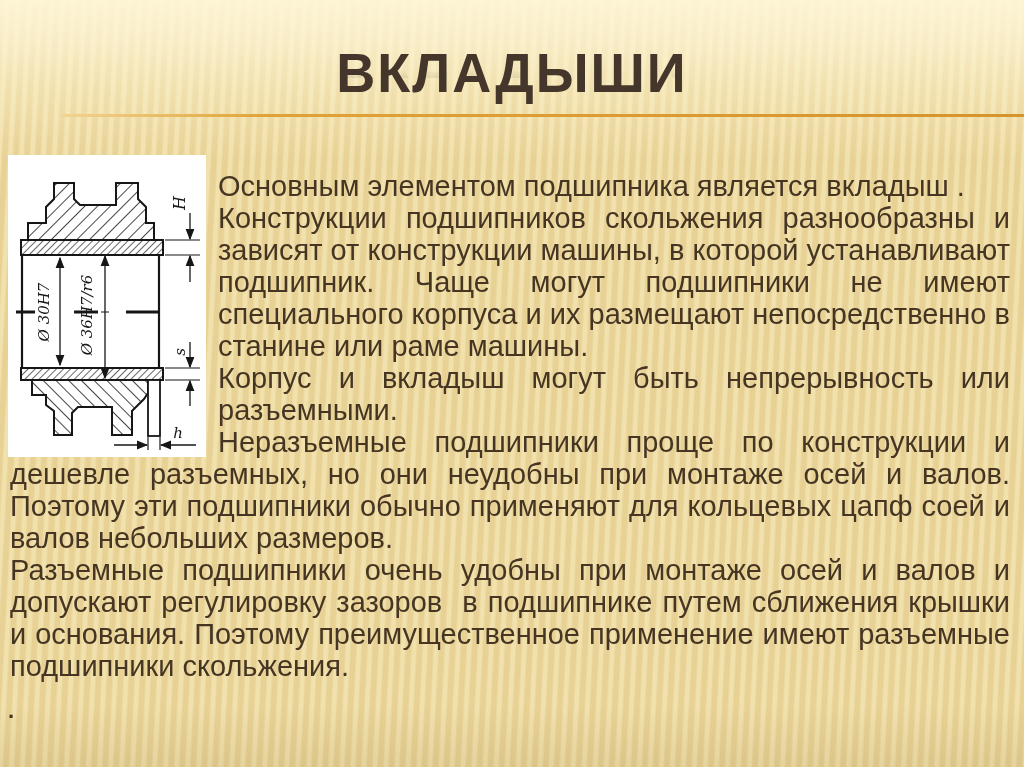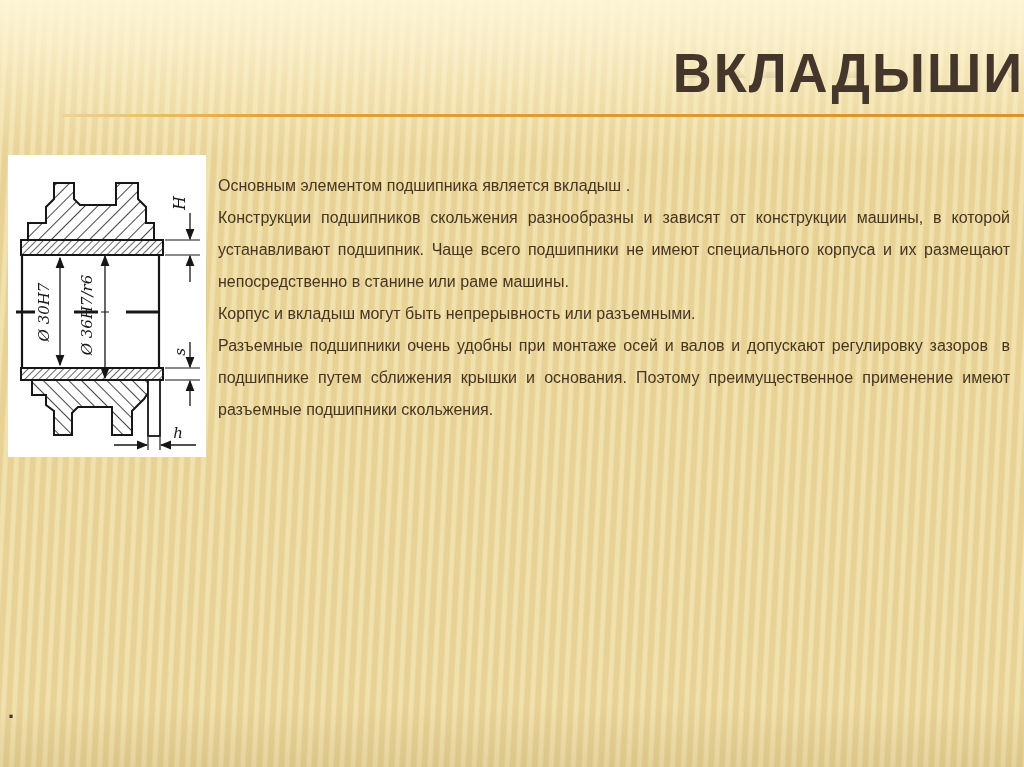--- a/index.html
+++ b/index.html
@@ -11,21 +11,21 @@
   .slide{
     position:relative;width:1024px;height:767px;overflow:hidden;
     background:
       linear-gradient(180deg, rgba(254,246,216,.95) 0px, rgba(254,246,216,.75) 38px, rgba(253,243,206,.45) 90px, rgba(253,243,206,0) 160px),
       linear-gradient(180deg, rgba(0,0,0,0) 92%, rgba(120,90,30,.10) 100%),
       repeating-linear-gradient(93deg, #e7d195 0px, #e7d195 4px, #f1e1ac 6px, #f1e1ac 9px, #e7d195 11px),
       #ecd99f;
   }
   
   .title-wrap{
-    position:absolute;top:44px;left:0;width:1024px;text-align:right;
+    position:absolute;top:44px;left:0;width:1024px;text-align:center;
   }
   .title{
     font-weight:bold;font-size:54px;line-height:56px;letter-spacing:2px;
     color:#44362b;
     font-family:"Liberation Sans",sans-serif;
     transform:scaleY(1.04);
   }
   .title-reflection{
     font-weight:bold;font-size:54px;line-height:56px;letter-spacing:2px;
     color:#44362b;opacity:.22;height:22px;overflow:hidden;
@@ -43,21 +43,21 @@
     background:#ffffff;
   }
   .figure svg{display:block;}
   .dimtext{
     font-family:"DejaVu Serif","Liberation Serif",serif;
     font-style:italic;fill:#161616;
   }
   
   .bodytext{
     position:absolute;left:10px;top:170px;width:1000px;
-    font-size:16px;line-height:32px;color:#463523;
+    font-size:29px;line-height:32px;color:#463523;
     text-align:justify;
   }
   .bodytext p{margin:0;padding:0;}
   .figure-spacer{
     float:left;width:208px;height:286px;
   }
   .trailing-mark{
     position:absolute;left:8px;top:700px;
     font-size:22px;font-weight:bold;color:#463523;line-height:22px;
   }
@@ -136,20 +136,21 @@
       <line x1="152" y1="282" x2="152" y2="295" stroke="#161616" stroke-width="1.2"></line>
       <line x1="106" y1="290" x2="139" y2="290" stroke="#161616" stroke-width="1.3" marker-end="url(#arr)"></line>
       <line x1="188" y1="290" x2="153" y2="290" stroke="#161616" stroke-width="1.3" marker-end="url(#arr)"></line>
       <text class="dimtext" font-size="15" text-anchor="middle" x="170" y="283">h</text>
     </svg>
   </div>
 
   <div class="bodytext">
     <div class="figure-spacer"></div>
     <p>Основным элементом подшипника является вкладыш .</p>
-    <p>Конструкции подшипников скольжения разнообразны и зависят от конструкции машины, в которой устанавливают подшипник. Чаще всего подшипники не имеют специального корпуса и их размещают непосредственно в станине или раме машины.</p>
+    <p>Конструкции подшипников скольжения разнообразны и зависят от конструкции машины, в которой устанавливают подшипник. Чаще могут подшипники не имеют специального корпуса и их размещают непосредственно в станине или раме машины.</p>
     <p>Корпус и вкладыш могут быть непрерывность или разъемными.</p>
+    <p>Неразъемные подшипники проще по конструкции и дешевле разъемных, но они неудобны при монтаже осей и валов. Поэтому эти подшипники обычно применяют для кольцевых цапф соей и валов небольших размеров.</p>
     <p>Разъемные подшипники очень удобны при монтаже осей и валов и допускают регулировку зазоров &nbsp;в подшипнике путем сближения крышки и основания. Поэтому преимущественное применение имеют разъемные подшипники скольжения.</p>
   </div>
 
   <div class="trailing-mark">.</div>
 
 </div>
 
 </body></html>

